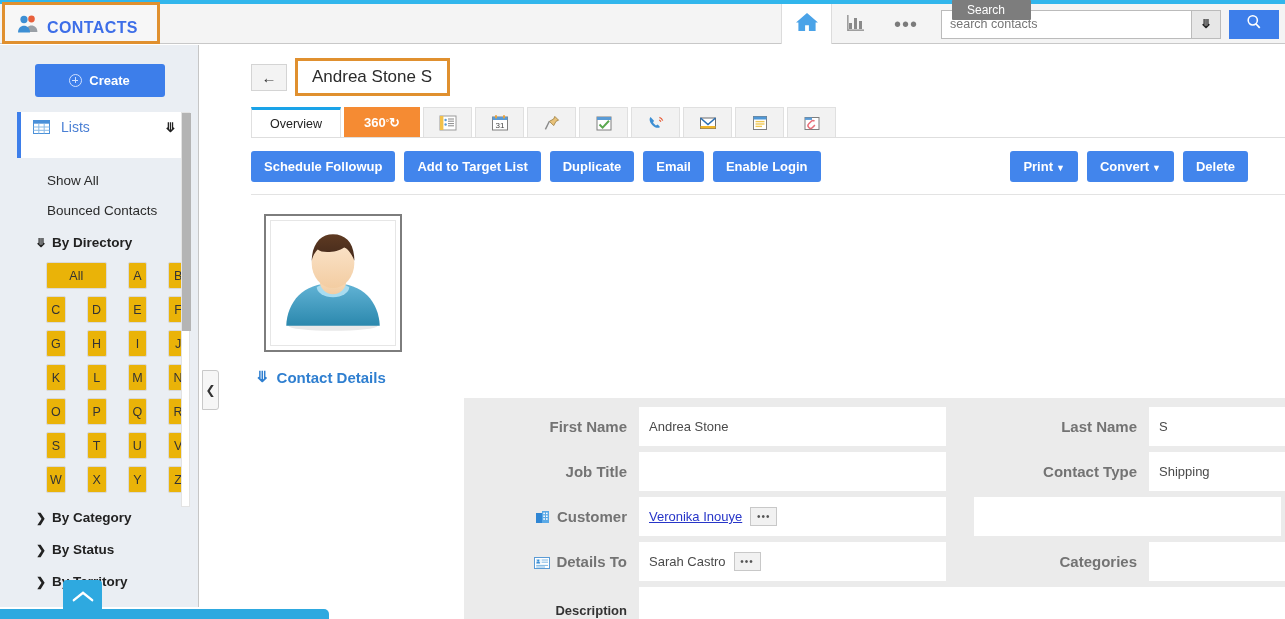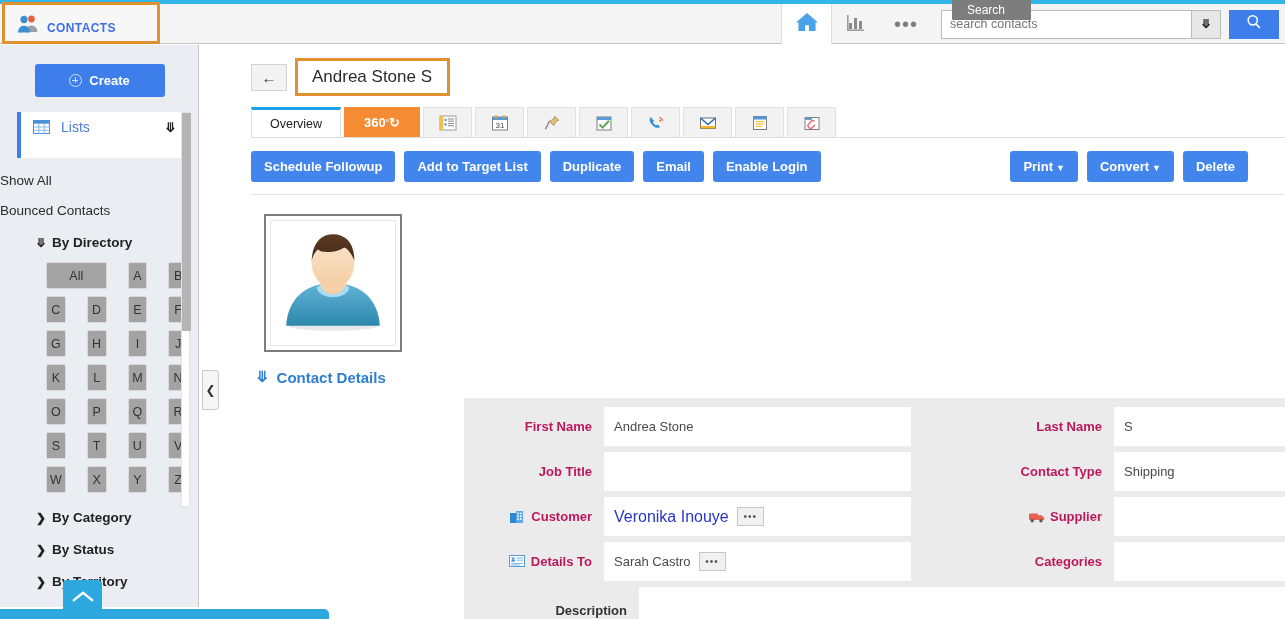--- a/index.html
+++ b/index.html
@@ -23,21 +23,21 @@
   }
   .module-box {
     position: absolute; top: 2px; left: 2px;
     width: 158px; height: 42px;
     background: #f7f7f7;
     border: 3px solid #e0902f;
     display: flex; align-items: center; gap: 8px;
     padding-left: 12px;
   }
   .module-title {
-    color: #3d6ee8; font-size: 12px; font-weight: bold; letter-spacing: .4px; margin-top: 9px;
+    color: #3d6ee8; font-size: 16px; font-weight: bold; letter-spacing: .4px; margin-top: 9px;
   }
   .contacts-icon { width: 22px; height: 20px; position: relative; flex: none; }
 
   .hdr-right {
     position: absolute; top: 4px; right: 0; height: 40px;
     display: flex; align-items: stretch;
   }
   .hdr-btn {
     width: 50px; background: #fff;
     border-left: 1px solid #dcdcdc;
@@ -100,38 +100,38 @@
     margin: 15px 11px 0 17px; height: 46px; background: #ffffff;
     border-left: 4px solid #3d7eea;
     display: flex; align-items: center; padding: 0 12px 16px 12px;
     cursor: pointer;
   }
   .grid-icon { width: 17px; height: 14px; flex: none; }
   .lists-label { color: #4a7fd4; font-size: 14px; margin-left: 11px; flex: 1; }
   .chev-d { font-size: 13px; color: #222; font-weight: bold; }
 
   .side-link {
-    margin-top: 15px;
+    margin-left: 47px; margin-top: 15px;
     font-size: 13.5px; color: #2b2b2b; cursor: pointer;
   }
   .side-group {
     margin-left: 36px; margin-top: 17px;
     font-size: 13.5px; color: #222; font-weight: bold;
     display: flex; align-items: center; gap: 6px; cursor: pointer;
   }
   .cv { font-size: 12px; font-weight: bold; }
   .cr { font-size: 12px; font-weight: bold; }
 
   .letters {
     margin: 12px 0 0 32px; width: 156px;
     display: grid; grid-template-columns: repeat(4, 1fr);
     gap: 7px 7px;
   }
   .letter {
-    height: 27px; background: #a3a3a3; border: 1px solid #d9d9d9;
+    height: 27px; background: #eab308; border: 1px solid #d9d9d9;
     border-radius: 2px; font-size: 12.5px; color: #333;
     display: flex; align-items: center; justify-content: center;
     cursor: pointer;
     margin-left: 14px;
   }
   .letter.wide { grid-column: span 2; }
 
   .side-scrollbar {
     position: absolute; top: 67px; right: 9px; width: 9px; height: 395px;
     background: #ffffff; border: 1px solid #e3e3e3;
@@ -237,31 +237,31 @@
 
   .form-panel {
     margin: 12px 0 0 265px; width: 1020px; background: #ebebeb;
     padding: 6px 0 10px 0;
   }
   .frow { display: flex; }
   .fcell { display: flex; align-items: flex-start; }
   .fcell.left { width: 510px; }
   .fcell.right { width: 510px; }
   .flabel {
-    width: 140px; text-align: right; padding: 14px 12px 0 0;
-    font-size: 13px; color: #be185d; font-weight: bold;
+    width: 175px; text-align: right; padding: 14px 12px 0 0;
+    font-size: 15px; color: #737373; font-weight: bold;
     display: flex; align-items: center; justify-content: flex-end; gap: 6px;
     height: 45px; padding-top: 0;
   }
   .fvalue {
     width: 307px; min-height: 39px; background: #fff;
     margin: 3px 0; padding: 9px 10px; font-size: 13px; color: #4a4a4a;
     display: flex; align-items: center; gap: 8px;
   }
-  .link-val { color: #2735c8; cursor: pointer; font-size: 16px; }
+  .link-val { color: #2735c8; text-decoration: underline; cursor: pointer; font-size: 13px; }
   .ellipsis-btn {
     width: 27px; height: 19px; background: #f1f1f1; border: 1px solid #c8c8c8;
     display: inline-flex; align-items: center; justify-content: center;
     font-size: 10px; color: #555; cursor: pointer; letter-spacing: 1px;
   }
   .desc-row { display: flex; }
   .desc-label {
     width: 175px; text-align: right; padding-right: 12px;
     font-size: 13px; color: #333; font-weight: bold;
     display: flex; align-items: center; justify-content: flex-end;
@@ -621,31 +621,20 @@
               </svg>
             </span>
             <span>Customer</span>
           </div>
           <div class="fvalue">
             <span class="link-val">Veronika Inouye</span>
             <span class="ellipsis-btn">•••</span>
           </div>
         </div>
         <div class="fcell right">
-          <div class="flabel">
-            <span class="mini-icon">
-              <svg viewBox="0 0 18 14" width="18" height="14">
-                <rect x="1" y="3.5" width="9" height="6.5" rx="1" fill="#e8614e"></rect>
-                <path d="M10 5.2 h3.6 l2.6 2.6 v2.2 h-6.2z" fill="#e8614e"></path>
-                <circle cx="4.2" cy="10.8" r="1.7" fill="#5a5a5a"></circle>
-                <circle cx="13" cy="10.8" r="1.7" fill="#5a5a5a"></circle>
-              </svg>
-            </span>
-            <span>Supplier</span>
-          </div>
           <div class="fvalue">
             <span></span>
           </div>
         </div>
       </div>
 
       <div class="frow">
         <div class="fcell left">
           <div class="flabel">
             <span class="mini-icon">

